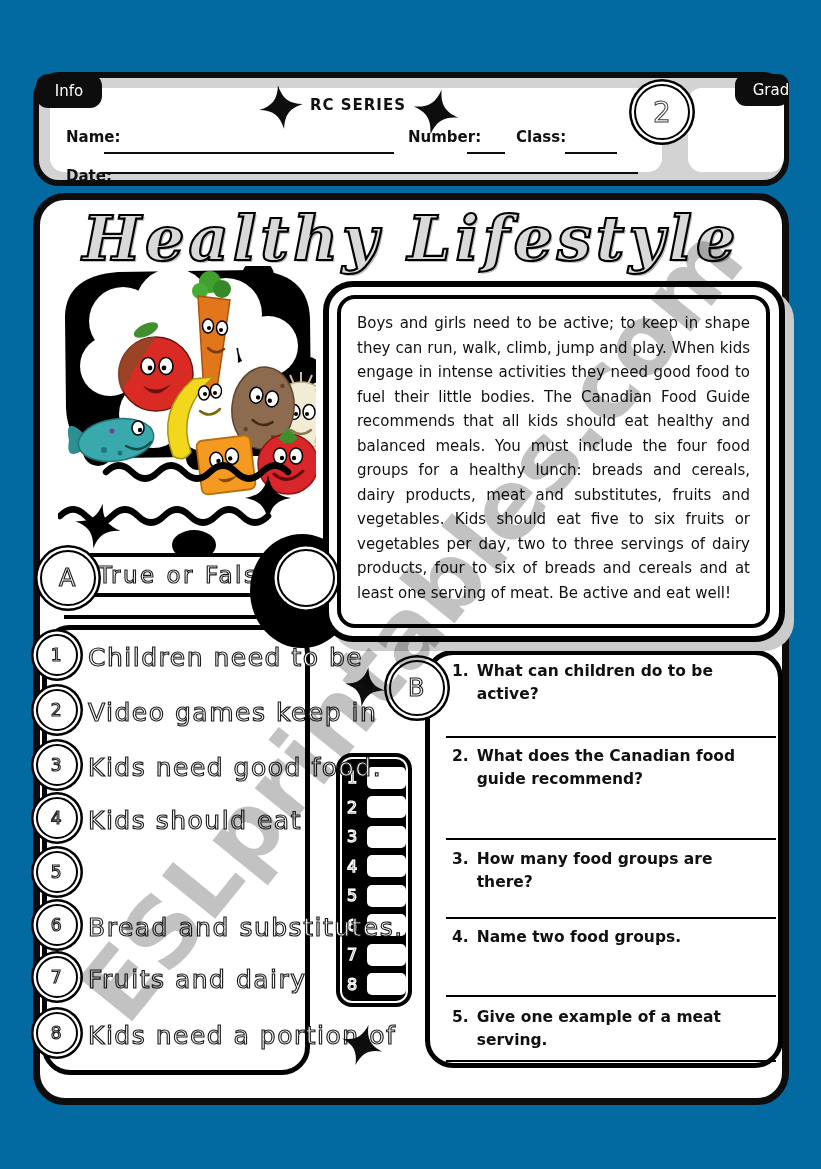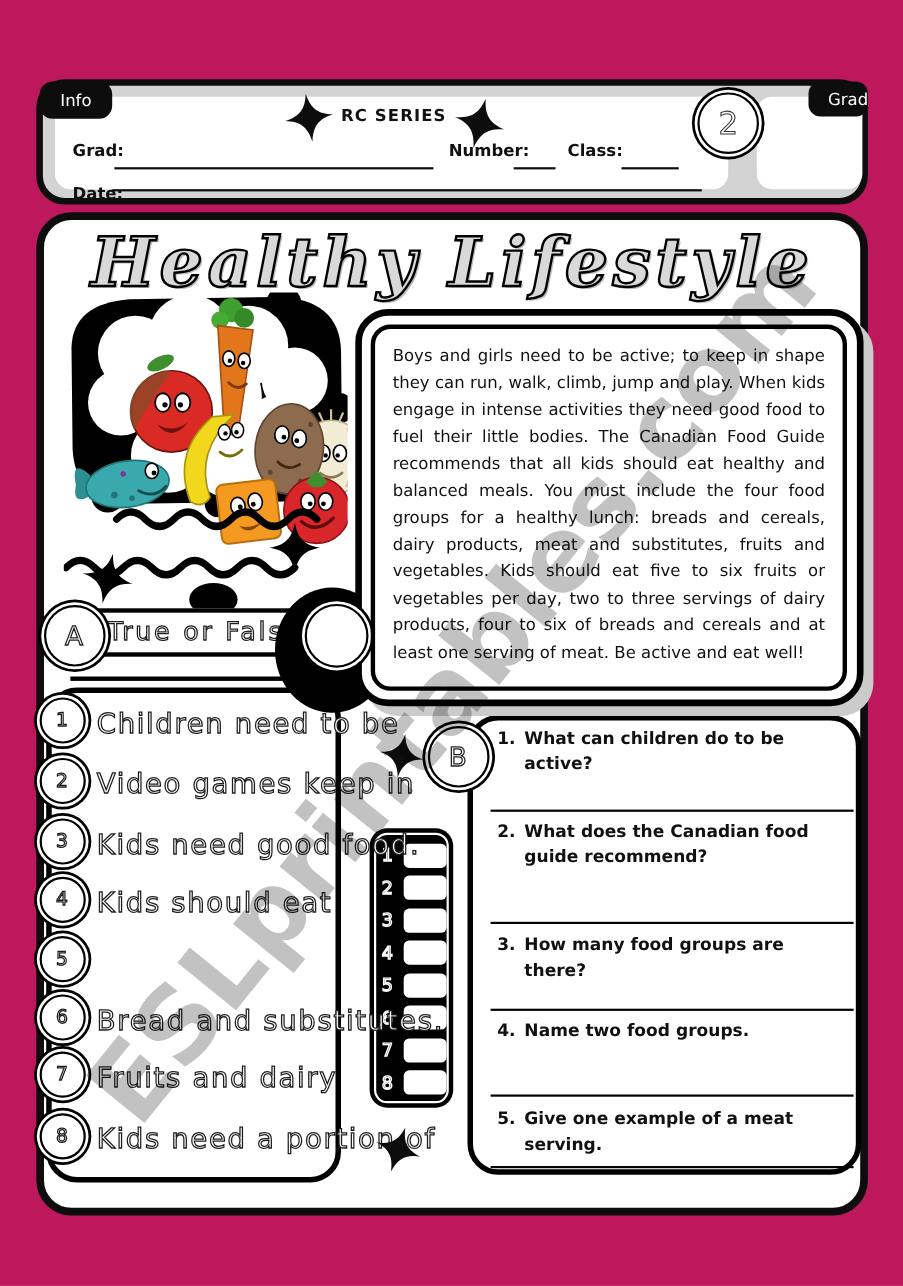--- a/index.html
+++ b/index.html
@@ -1,17 +1,17 @@
 <!DOCTYPE html>
 <html><head>
 <meta charset="utf-8">
 <style>
   html,body{margin:0;padding:0;background:#fff;}
   *{box-sizing:border-box;}
-  .page{position:relative;width:821px;height:1169px;background:#be185d;overflow:hidden;
+  .page{position:relative;width:821px;height:1169px;background:#0369a1;overflow:hidden;
         font-family:"DejaVu Sans",sans-serif;color:#111;}
   .abs{position:absolute;}
 
   
   .outline{color:#fff;-webkit-text-stroke:1.15px #1c1c1c;letter-spacing:1.5px;}
   .outline-thin{color:#fff;-webkit-text-stroke:1px #3a3a3a;}
   .outline-dark{color:transparent;-webkit-text-stroke:1.25px #fff;}
 
   
   .header-outer{left:33px;top:72px;width:756px;height:114px;background:#d3d3d3;
@@ -95,21 +95,21 @@
   </div>
 
   <svg class="abs" style="left:258px;top:84px;z-index:3;transform:rotate(-8deg);" width="46" height="46" viewBox="0 0 48 48">
     <path d="M24,1 C26.6,15.4 32.6,21.6 47,24 C32.6,26.4 26.6,32.6 24,47 C21.4,32.6 15.4,26.4 1,24 C15.4,21.6 21.4,15.4 24,1 Z" fill="#0d0d0d"></path>
   </svg>
   <div class="abs rc-title">RC SERIES</div>
   <svg class="abs" style="left:412px;top:88px;z-index:3;transform:rotate(14deg);" width="48" height="48" viewBox="0 0 48 48">
     <path d="M24,1 C26.6,15.4 32.6,21.6 47,24 C32.6,26.4 26.6,32.6 24,47 C21.4,32.6 15.4,26.4 1,24 C15.4,21.6 21.4,15.4 24,1 Z" fill="#0d0d0d"></path>
   </svg>
 
-  <div class="abs field-label" style="left:66px;top:128px;">Grad:</div>
+  <div class="abs field-label" style="left:66px;top:128px;">Name:</div>
   <div class="abs blank" style="left:104px;top:132px;width:290px;height:22px;"></div>
   <div class="abs field-label" style="left:408px;top:128px;">Number:</div>
   <div class="abs blank" style="left:467px;top:132px;width:38px;height:22px;"></div>
   <div class="abs field-label" style="left:516px;top:128px;">Class:</div>
   <div class="abs blank" style="left:565px;top:132px;width:52px;height:22px;"></div>
   <div class="abs field-label" style="left:66px;top:167px;">Date:</div>
   <div class="abs blank" style="left:102px;top:156px;width:536px;height:18px;"></div>
 
   <div class="ring" style="left:634px;top:84px;width:56px;height:56px;z-index:4;">
     <span class="outline-thin" style="font-size:28px;">2</span>

